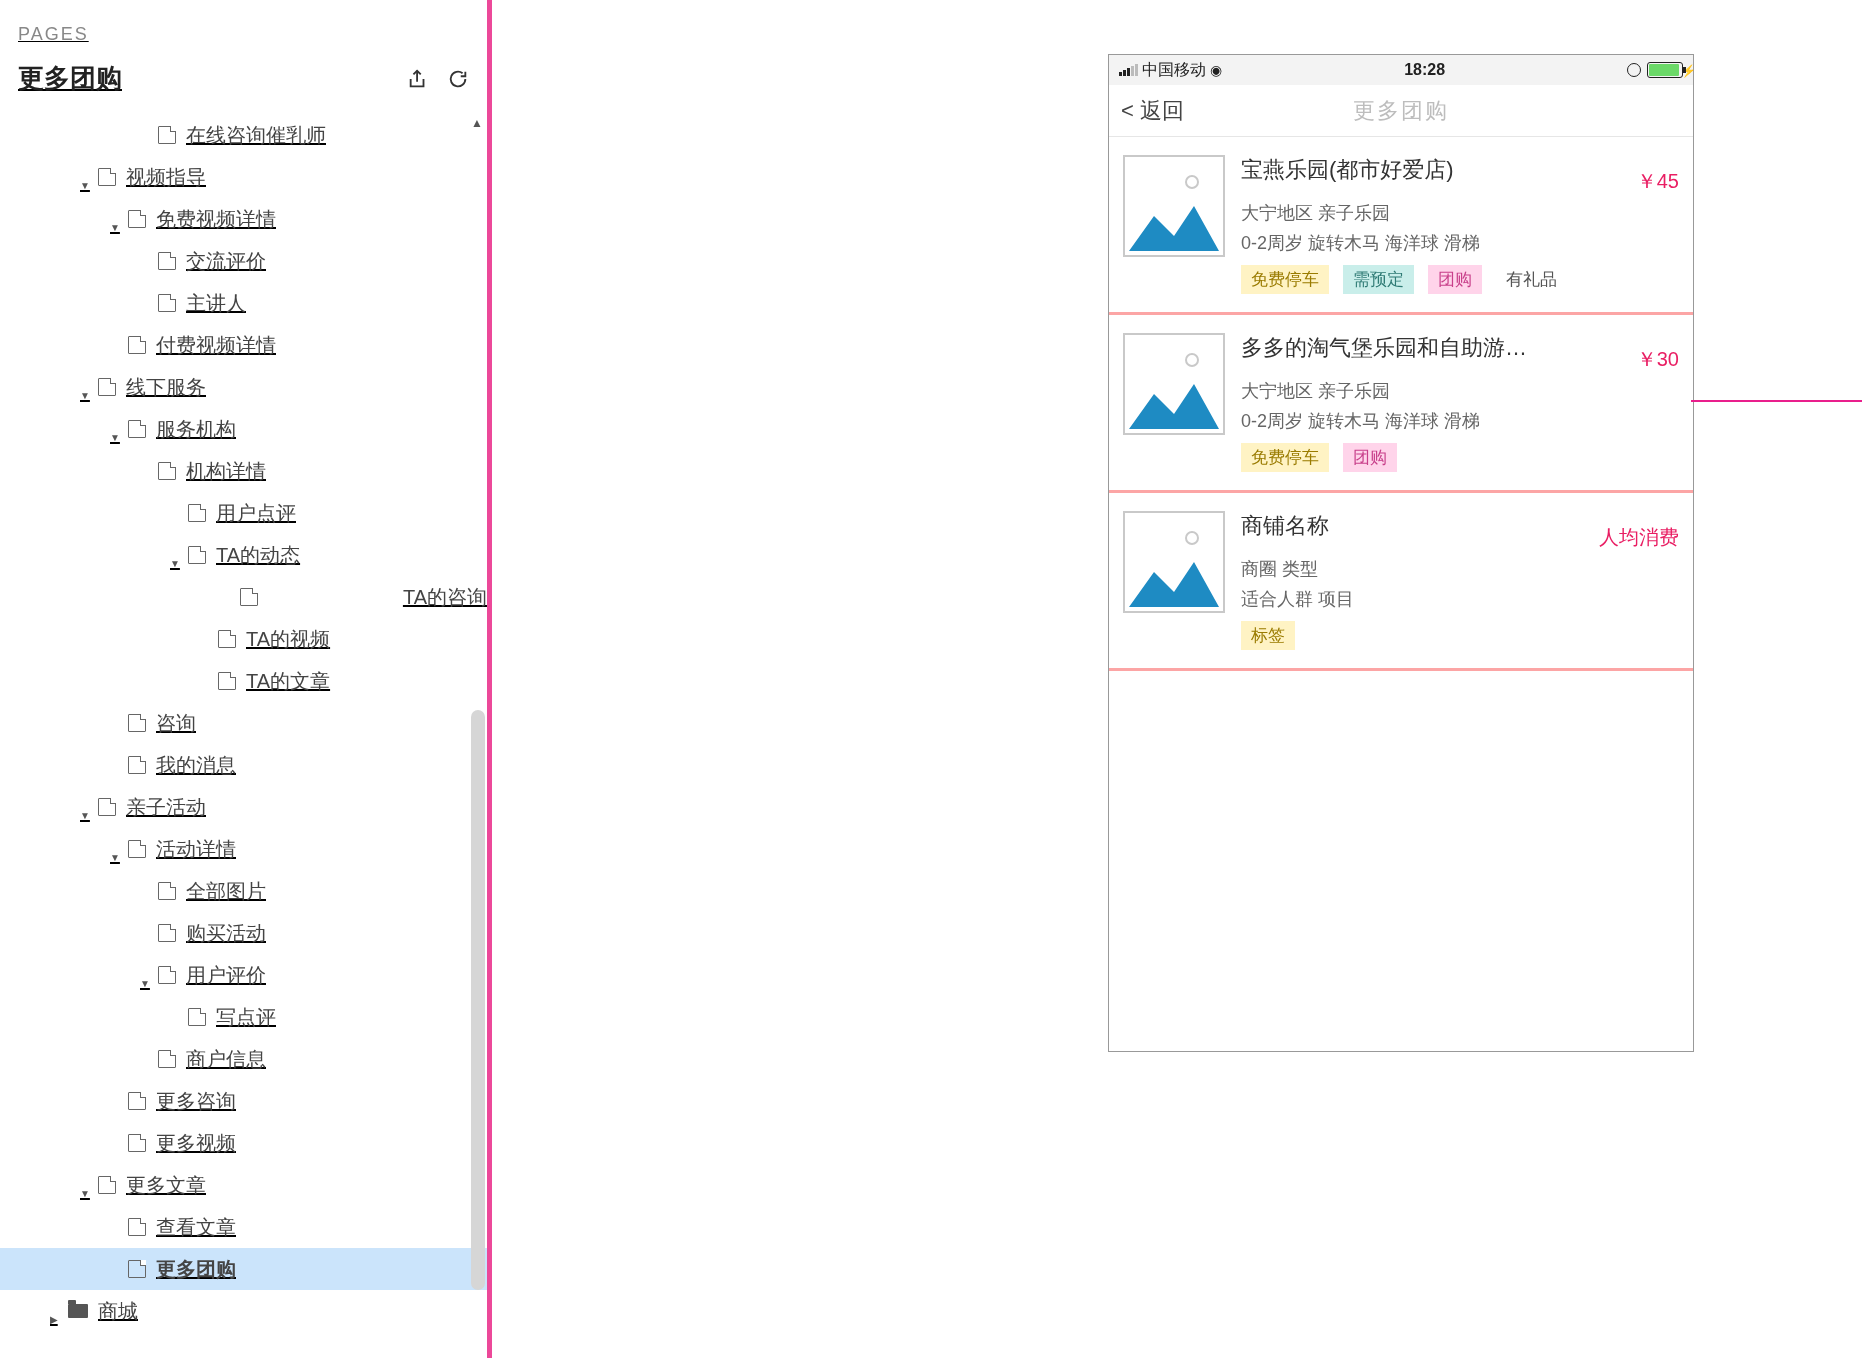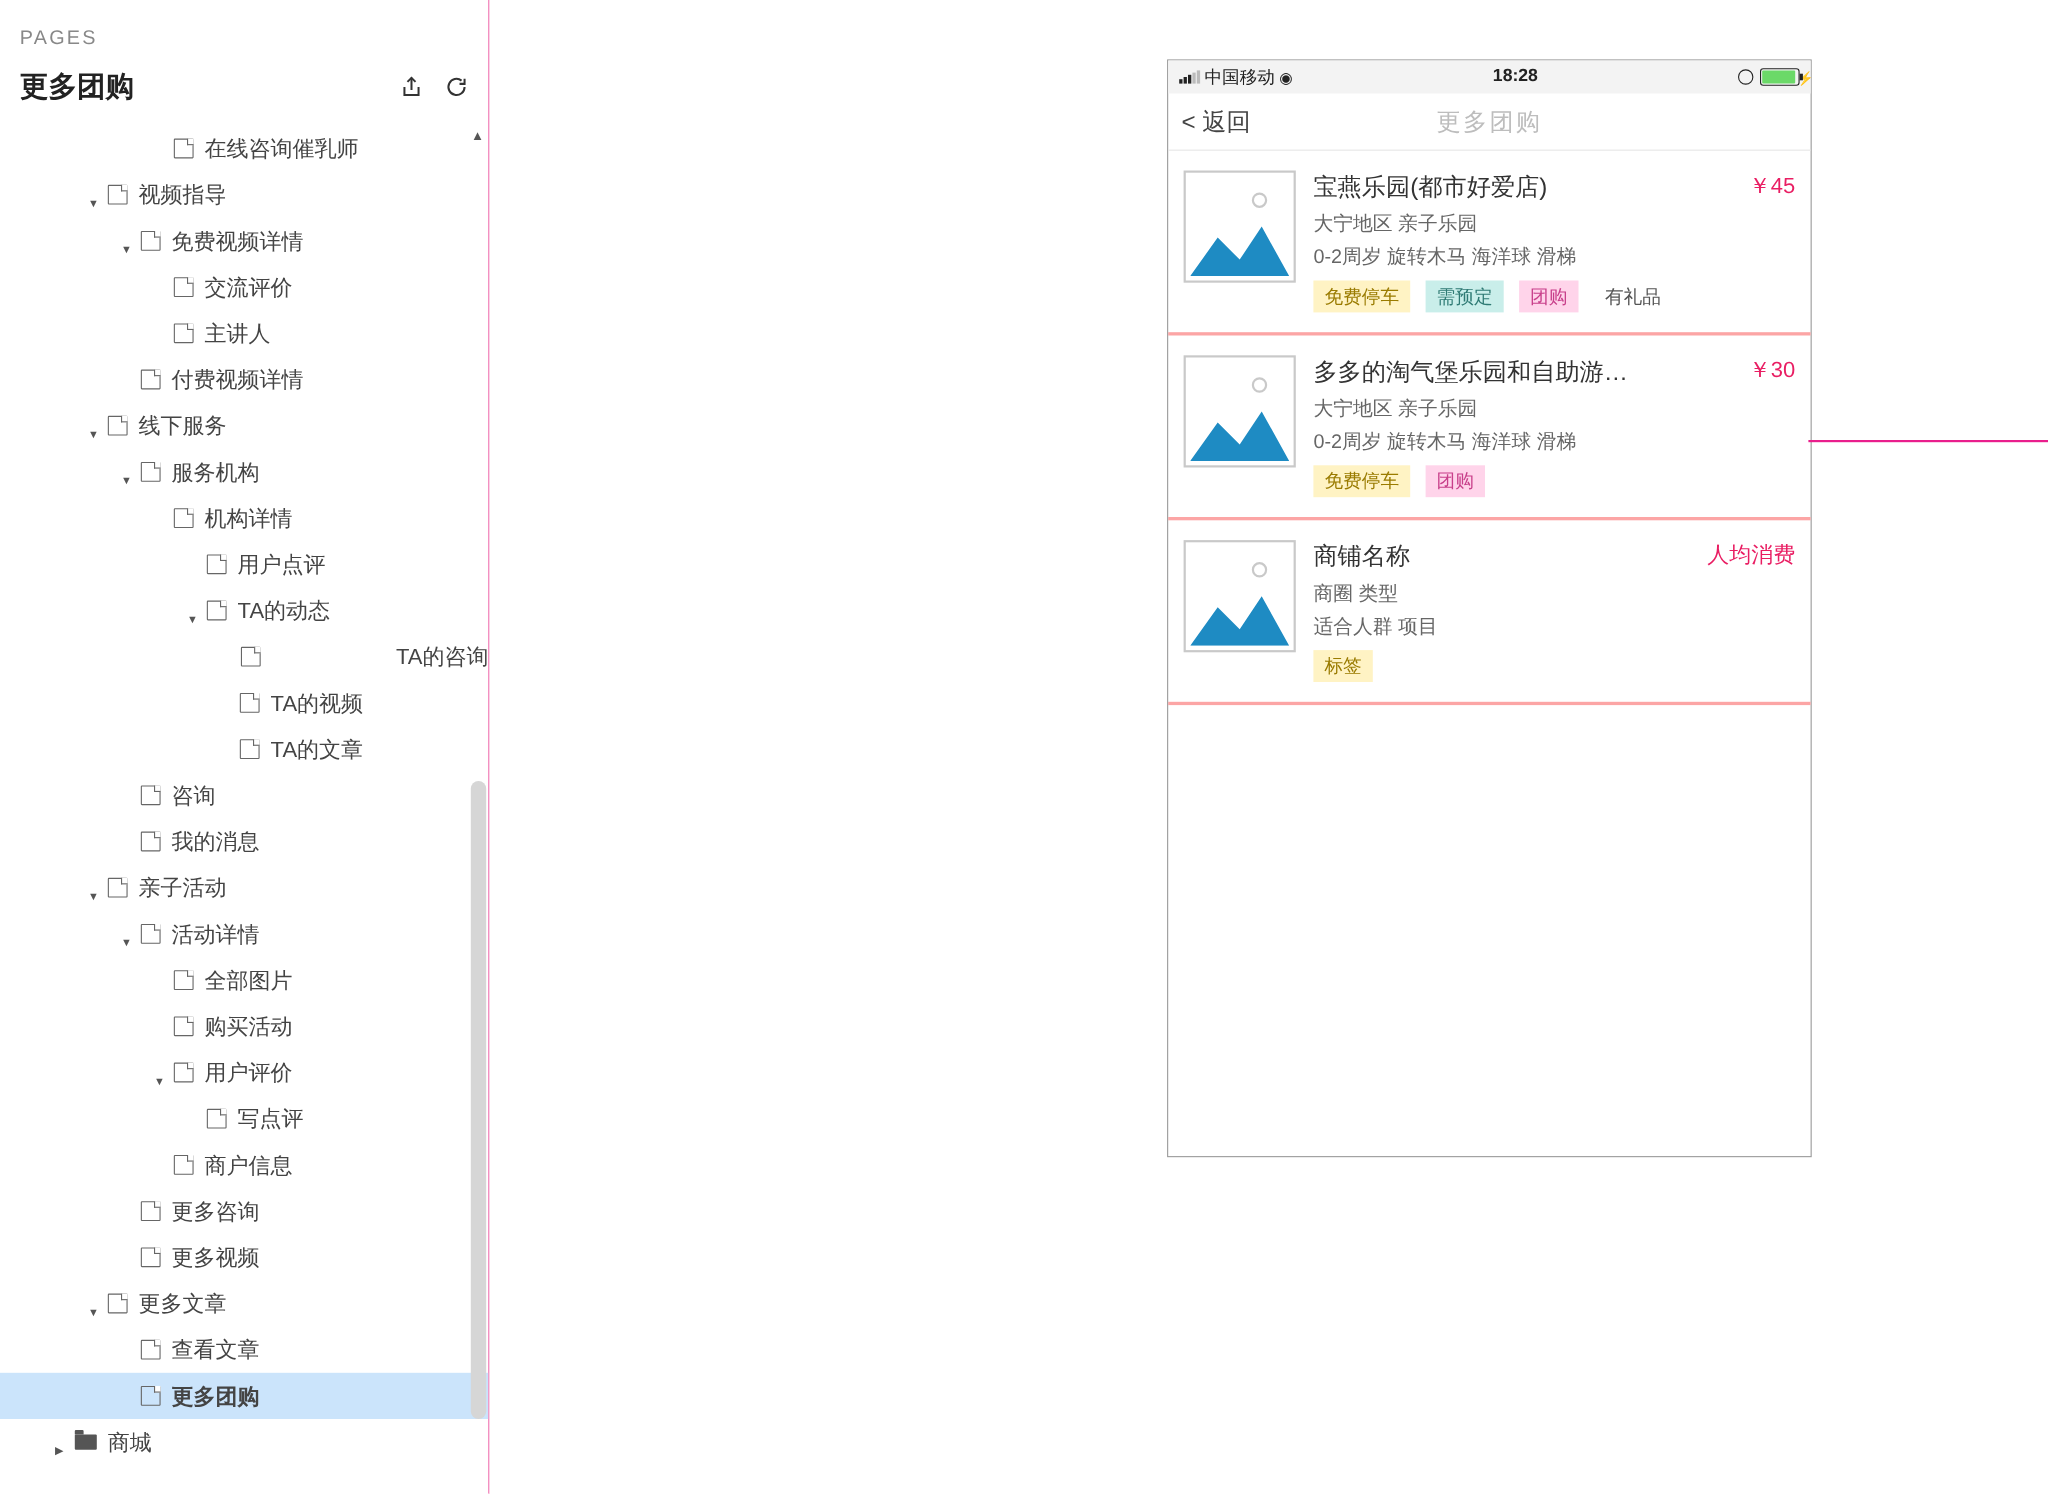--- a/index.html
+++ b/index.html
@@ -1,19 +1,19 @@
 <!DOCTYPE html>
 <html><head>
 <meta charset="utf-8">
 <style>
 * { margin: 0; padding: 0; box-sizing: border-box; font-family: -apple-system, "Helvetica Neue", Arial, sans-serif; }
 body { background: #fff; width: 1862px; height: 1358px; overflow: hidden; display: flex; }
 
 
-.sidebar { width: 445px; height: 100%; border-right: 1px solid #ec4899; position: relative; }
+.sidebar { width: 492px; height: 100%; border-right: 5px solid #ec4899; position: relative; text-decoration: underline; }
 .sidebar-header { padding: 24px 18px 8px 18px; }
 .pages-label { font-size: 18px; letter-spacing: 2px; color: #888; font-weight: 400; }
 .page-title-row { display: flex; align-items: center; justify-content: space-between; margin-top: 16px; }
 .page-title { font-size: 26px; font-weight: 700; color: #222; }
 .title-icons { display: flex; gap: 18px; }
 .title-icon { width: 22px; height: 22px; color: #333; cursor: pointer; }
 
 .tree { margin-top: 10px; overflow: auto; height: calc(100% - 115px); }
 .tree-row { display: flex; align-items: center; height: 42px; color: #444; font-size: 20px; cursor: pointer; position: relative; }
 .tree-row.selected { background: #cbe4fb; font-weight: 700; }
@@ -55,21 +55,21 @@
 .navbar .back { position: absolute; left: 12px; font-size: 22px; color: #444; }
 .navbar .title { font-size: 22px; color: #bdbdbd; letter-spacing: 2px; }
 
 .list-item { display: flex; padding: 18px 14px; border-bottom: 3px solid #fca5a5; }
 .thumb { width: 102px; height: 102px; border: 2px solid #c9c9c9; background: #fff; position: relative; flex-shrink: 0; }
 .thumb svg { position: absolute; bottom: 4px; left: 4px; right: 4px; }
 .sun { position: absolute; top: 18px; right: 24px; width: 14px; height: 14px; border: 2px solid #c9c9c9; border-radius: 50%; }
 .item-body { flex: 1; margin-left: 16px; position: relative; }
 .row1 { display: flex; justify-content: space-between; align-items: flex-start; }
 .name { font-size: 22px; color: #333; max-width: 300px; white-space: nowrap; overflow: hidden; text-overflow: ellipsis; }
-.price { font-size: 20px; color: #e91e63; }
+.price { font-size: 20px; color: #e91e63; margin-top: 13px; }
 .meta { font-size: 18px; color: #666; margin-top: 6px; }
 .tags { display: flex; gap: 14px; margin-top: 10px; align-items: center; }
 .tag { font-size: 17px; padding: 3px 10px; }
 .tag.yellow { background: #fff3c4; color: #9a7b00; }
 .tag.teal { background: #c9eeea; color: #2e7a74; }
 .tag.pink { background: #ffd4ea; color: #c83f8a; }
 .tag.plain { color: #555; }
 
 
 .annot-line { position: absolute; top: 400px; left: 1199px; width: 344px; height: 2px; background: #e91e8c; }

